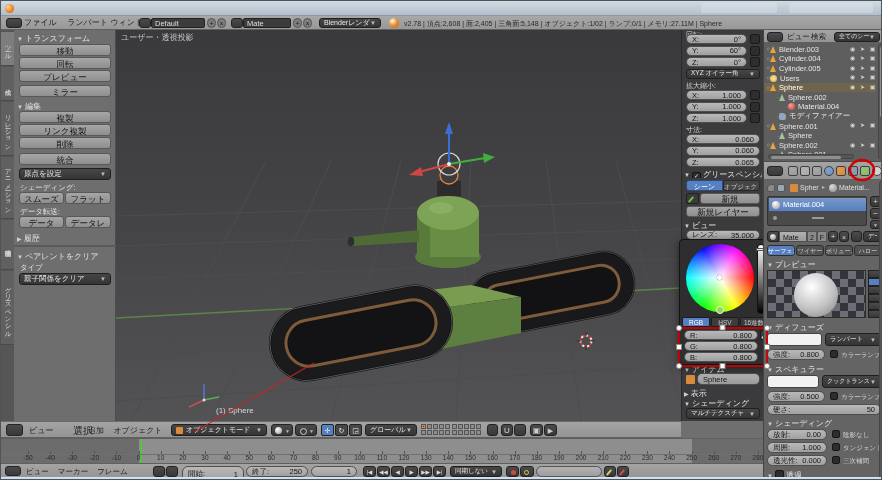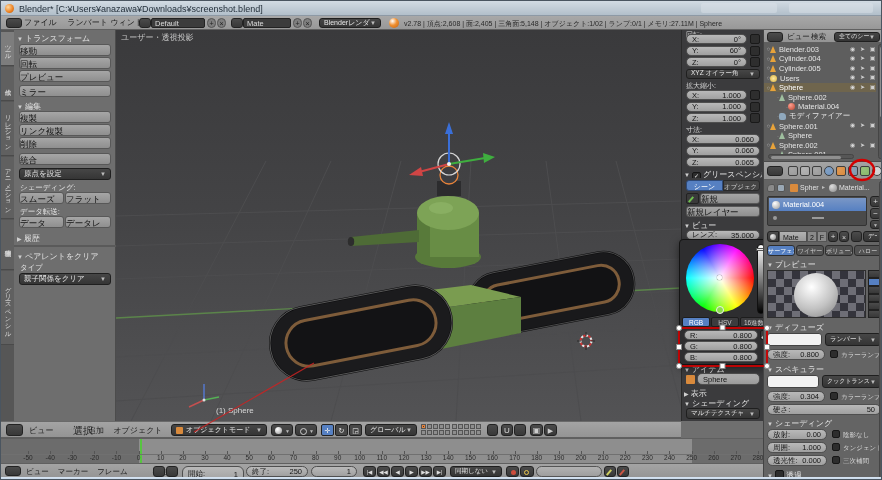--- a/index.html
+++ b/index.html
@@ -2,21 +2,21 @@
 <html><head>
 <meta charset="utf-8">
 <style>
   html,body{margin:0;padding:0;background:#222;}
   #app{position:relative;width:882px;height:480px;overflow:hidden;
        font-family:"Liberation Sans","DejaVu Sans",sans-serif;
        background:#6f6f6f;border:1px solid #4a5560;box-sizing:border-box;}
   .abs{position:absolute;box-sizing:border-box;}
   .txt{white-space:nowrap;overflow:hidden;}
   .lightbtn{background:linear-gradient(#a6a6a6,#8f8f8f);border:1px solid #585858;border-radius:3px;
-            color:#111;font-size:8.5px;}
+            color:#111;font-size:8.5px;text-align:center;}
   .darkdd{background:linear-gradient(#464646,#353535);border:1px solid #1f1f1f;border-radius:3px;
           color:#e6e6e6;font-size:8px;padding:0 4px;display:flex;align-items:center;}
   .darkdd .dd-arrow{margin-left:auto;color:#bbb;font-size:6px;}
   .numfield{background:linear-gradient(#b9b9b9,#a0a0a0);border:1px solid #4f4f4f;border-radius:6px;
             color:#161616;font-size:7.5px;display:flex;align-items:center;padding:0 5px;}
   .numfield .nf-label{flex:0 0 auto;}
   .numfield .nf-value{margin-left:auto;}
   .panel-hdr{color:#e2e2e2;font-size:8px;}
   .panel-hdr .tri{font-size:6px;margin-right:2px;color:#cfcfcf;}
   .chk{width:8px;height:8px;background:#2d2d2d;border:1px solid #161616;border-radius:2px;
@@ -26,21 +26,20 @@
   .scroll-thumb{background:#8f8f8f;border-radius:3px;position:absolute;}
   svg{display:block;}
 </style>
 </head>
 <body>
 
 <div id="app">
 
   <div class="abs" id="titlebar" style="left:0;top:0;width:882px;height:15px;background:linear-gradient(#d2dbe3,#b2bfca);border-bottom:1px solid #8d99a5;">
     <div class="abs" style="left:4px;top:3px;width:9px;height:9px;border-radius:50%;background:radial-gradient(circle at 35% 35%,#ffd9a0,#ec7f1e 60%,#b35a10);"></div>
-    <div class="abs txt" style="left:18px;top:1px;width:520px;height:13px;font-size:9px;line-height:14px;color:#25313c;">Blender* [C:¥Users¥anazawa¥Downloads¥screenshot.blend]</div>
     <div class="abs" style="left:700px;top:2px;width:76px;height:10px;background:#dde4ea;opacity:.45;border-radius:2px;"></div>
     <div class="abs" style="left:788px;top:2px;width:84px;height:10px;background:#dde4ea;opacity:.45;border-radius:2px;"></div>
   </div>
 
   <div class="abs" id="topheader" style="left:0;top:15px;width:882px;height:14px;background:linear-gradient(#a8a8a8,#989898);border-bottom:1px solid #606060;">
     <div class="abs iconbox" style="left:5px;top:2px;width:16px;height:10px;"></div>
     <div class="abs" id="topbar-menus" style="left:23px;top:0;height:14px;">
         <div class="abs" style="left: 0px; top: 0px; height: 14px; line-height: 14px; font-size: 8px; color: rgb(28, 28, 28); white-space: nowrap;">ファイル</div>
         <div class="abs" style="left: 43.2px; top: 0px; height: 14px; line-height: 14px; font-size: 8px; color: rgb(28, 28, 28); white-space: nowrap;">ランバート</div>
         <div class="abs" style="left: 86.4px; top: 0px; height: 14px; line-height: 14px; font-size: 8px; color: rgb(28, 28, 28); white-space: nowrap;">ウィンドウ</div>
@@ -514,21 +513,21 @@
         <div class="abs txt" style="left: 11px; top: 0.5px; font-size: 6.5px; color: rgb(216, 216, 216);">カラーランプ</div>
       </div>
       <div class="abs panel-hdr txt" style="left: 3px; top: 202px; width: 112px; height: 9px;"><span class="tri">▼</span>スペキュラー</div>
       <div class="abs" style="left: 3px; top: 213px; width: 52px; height: 13px; background: rgb(242, 242, 242); border: 1px solid rgb(68, 68, 68); border-radius: 3px;"></div>
       <div class="abs darkdd" style="left: 58px; top: 213px; width: 59px; height: 13px;">
         <span class="txt" style="font-size:6px">クックトランス</span>
         <span class="dd-arrow">▼</span>
       </div>
       <div class="abs numfield" style="left: 3px; top: 229px; width: 58px; height: 11px; border-radius: 6px;">
         <span class="nf-label">強度:</span>
-        <span class="nf-value">0.304</span>
+        <span class="nf-value">0.500</span>
       </div>
       <div class="abs" style="left: 66px; top: 230px; width: 52px; height: 9px;">
         <div class="abs chk" style="left: 0px; top: 0px;"></div>
         <div class="abs txt" style="left: 11px; top: 0.5px; font-size: 6.5px; color: rgb(216, 216, 216);">カラーランプ</div>
       </div>
       <div class="abs numfield" style="left: 3px; top: 242px; width: 114px; height: 11px; border-radius: 6px;">
         <span class="nf-label">硬さ:</span>
         <span class="nf-value">50</span>
       </div>
       <div class="abs panel-hdr txt" style="left: 3px; top: 256px; width: 112px; height: 9px;"><span class="tri">▼</span>シェーディング</div>

